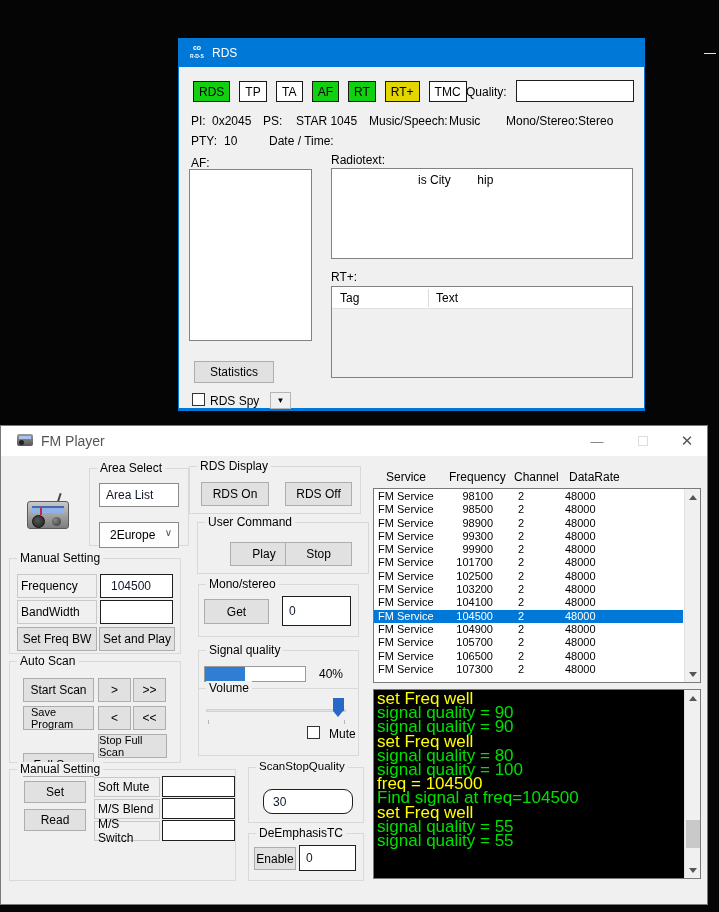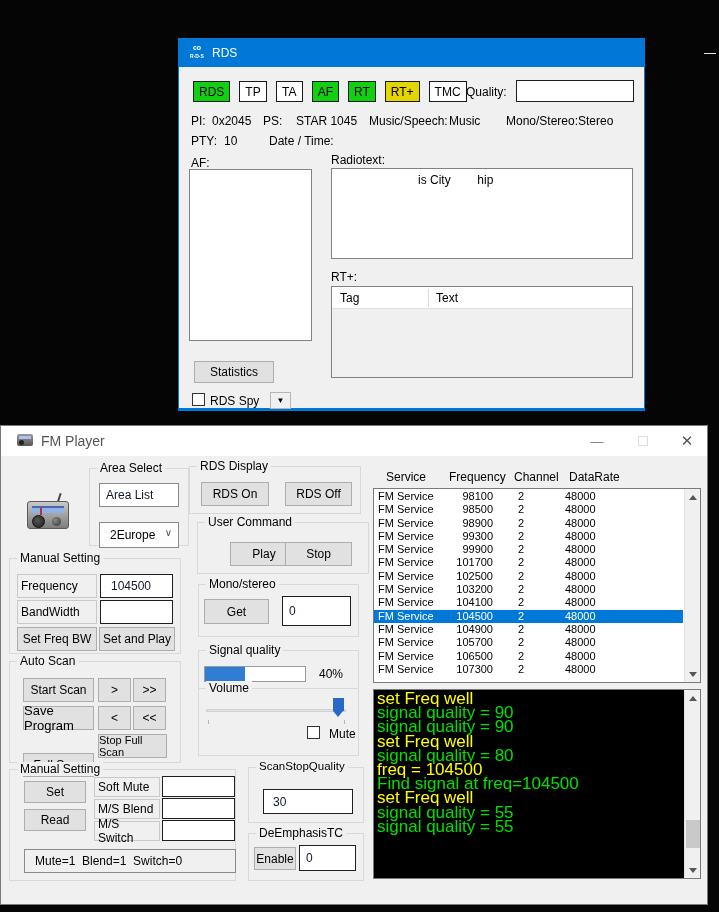--- a/index.html
+++ b/index.html
@@ -255,21 +255,21 @@
     <input class="dark-input" style="left: 99px; top: 174px; width: 73px; height: 24px;" value="">
     <div class="win-btn" style="left:16px; top:201px; width:80px; height:24px;">Set Freq BW</div>
     <div class="win-btn" style="left:98px; top:201px; width:76px; height:24px;">Set and Play</div>
 
     <div class="group" style="left:8px; top:235px; width:172px; height:102px;">
       <span class="legend">Auto Scan</span>
     </div>
     <div class="win-btn" style="left:22px; top:252px; width:71px; height:24px;">Start Scan</div>
     <div class="win-btn" style="left:97px; top:252px; width:33px; height:24px;">&gt;</div>
     <div class="win-btn" style="left:132px; top:252px; width:33px; height:24px;">&gt;&gt;</div>
-    <div class="win-btn" style="left:22px; top:280px; width:71px; height:24px; font-size:13px;">Save Program</div>
+    <div class="win-btn" style="left:22px; top:280px; width:71px; height:24px; font-size:11px;padding-left:7px;">Save Program</div>
     <div class="win-btn" style="left:97px; top:280px; width:33px; height:24px;">&lt;</div>
     <div class="win-btn" style="left:132px; top:280px; width:33px; height:24px;">&lt;&lt;</div>
     <div class="win-btn" style="left:22px; top:308px; width:71px; height:24px;margin-top:19px;">Full Scan</div>
     <div class="win-btn" style="left:97px; top:308px; width:69px; height:24px; font-size:11px;">Stop Full Scan</div>
 
     <div class="group" style="left:197px; top:158px; width:161px; height:53px;">
       <span class="legend">Mono/stereo</span>
     </div>
     <div class="win-btn" style="left:203px; top:173px; width:65px; height:25px;">Get</div>
     <input class="dark-input" style="left: 281px; top: 170px; width: 69px; height: 30px;" value="0">
@@ -299,26 +299,25 @@
       <span class="legend">Manual Setting</span>
     </div>
     <div class="win-btn" style="left:23px; top:355px; width:62px; height:22px;">Set</div>
     <div class="win-btn" style="left:23px; top:383px; width:62px; height:22px;">Read</div>
     <div class="lite-label" style="left:93px; top:351px; width:66px; height:20px;">Soft Mute</div>
     <input class="dark-input" style="left: 161px; top: 350px; width: 73px; height: 21px;" value="">
     <div class="lite-label" style="left:93px; top:373px; width:66px; height:20px;">M/S Blend</div>
     <input class="dark-input" style="left: 161px; top: 372px; width: 73px; height: 21px;" value="">
     <div class="lite-label" style="left:93px; top:395px; width:66px; height:20px;">M/S Switch</div>
     <input class="dark-input" style="left: 161px; top: 394px; width: 73px; height: 21px;" value="">
-    <div class="abs pre" style="left:23px; top:423px; width:212px; height:24px; border:1px solid #8a8a8a; background:#f0f0f0; line-height:22px; padding-left:10px;">Mute=1  Blend=1  Switch=0</div>
 
     <div class="group" style="left:247px; top:341px; width:116px; height:56px;">
       <span class="legend" style="font-size:11.5px;">ScanStopQuality</span>
     </div>
-    <input class="dark-input" style="left: 262px; top: 363px; width: 90px; height: 25px; padding-left: 9px;" value="30">
+    <input class="dark-input" style="left: 262px; top: 363px; width: 90px; height: 25px; padding-left: 9px; border-radius: 9px;" value="30">
 
     <div class="group" style="left:247px; top:407px; width:116px; height:48px;">
       <span class="legend">DeEmphasisTC</span>
     </div>
     <div class="win-btn" style="left:253px; top:421px; width:42px; height:23px;">Enable</div>
     <input class="dark-input" style="left: 298px; top: 419px; width: 57px; height: 26px;" value="0">
 
     <span class="txt" style="left:385px; top:44px;">Service</span>
     <span class="txt" style="left:448px; top:44px;">Frequency</span>
     <span class="txt" style="left:513px; top:44px;">Channel</span>
@@ -420,20 +419,21 @@
       </div>
     </div>
 
     <div id="fm-console">
       <div id="console-lines">
           <div class="console-line" style="color: rgb(255, 255, 0);">set Freq well</div>
           <div class="console-line" style="color: rgb(0, 224, 0);">signal quality = 90</div>
           <div class="console-line" style="color: rgb(0, 224, 0);">signal quality = 90</div>
           <div class="console-line" style="color: rgb(255, 255, 0);">set Freq well</div>
           <div class="console-line" style="color: rgb(0, 224, 0);">signal quality = 80</div>
+          <div class="console-line" style="color: rgb(0, 224, 0);">signal quality = 100</div>
           <div class="console-line" style="color: rgb(255, 255, 0);">freq = 104500</div>
           <div class="console-line" style="color: rgb(0, 224, 0);">Find signal at freq=104500</div>
           <div class="console-line" style="color: rgb(255, 255, 0);">set Freq well</div>
           <div class="console-line" style="color: rgb(0, 224, 0);">signal quality = 55</div>
           <div class="console-line" style="color: rgb(0, 224, 0);">signal quality = 55</div>
         </div>
       <div class="scrollbar" style="background:#f0f0f0;">
         <div class="sb-arrow" style="top:0;">
             <div class="tri-up"></div>
           </div>

